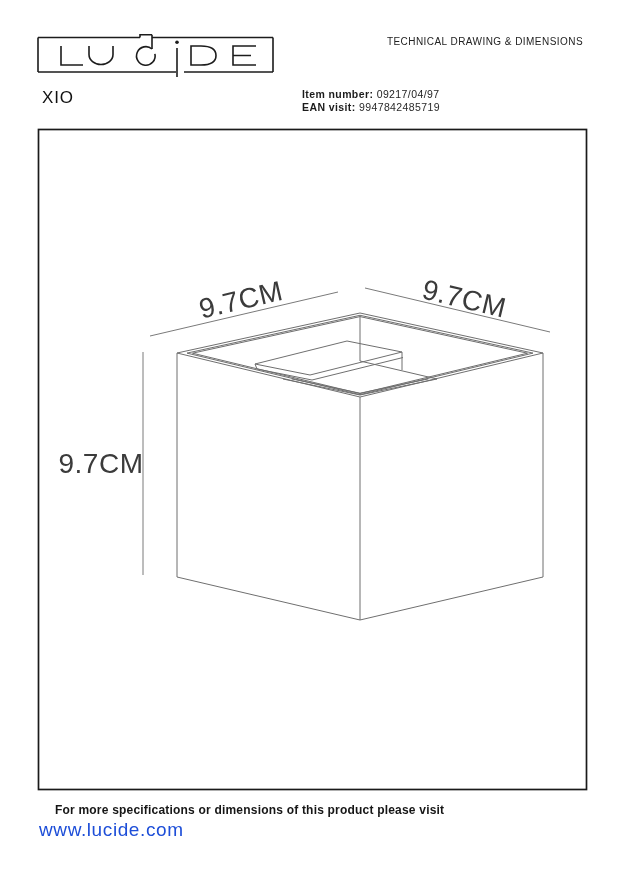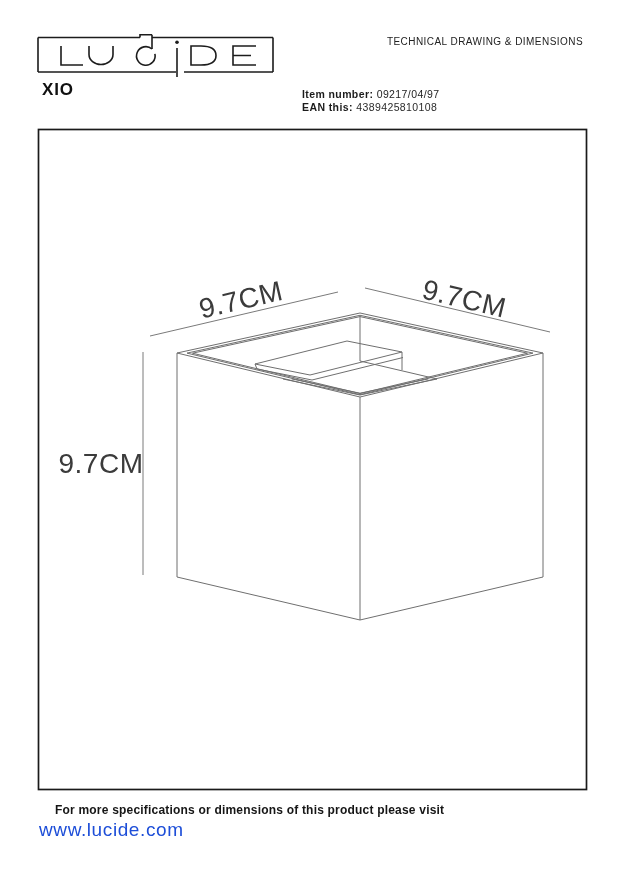--- a/index.html
+++ b/index.html
@@ -15,22 +15,22 @@
   .sr-only{
     position:absolute;width:1px;height:1px;overflow:hidden;
     clip:rect(0 0 0 0);white-space:nowrap;
   }
   #doc-type{
     top:36px;right:37px;
     font-size:10px;letter-spacing:0.45px;color:#222;
     text-align:right;
   }
   #product-name{
-    top:80px;left:42px;
-    font-size:17px;font-weight:bold;letter-spacing:0.8px;color:#111;
+    top:88px;left:42px;
+    font-size:17px;font-weight:normal;letter-spacing:0.8px;color:#111;
   }
   #meta-block{
     top:88px;left:302px;
     font-size:10.5px;line-height:12.5px;letter-spacing:0.4px;
   }
   #meta-block .lbl{font-weight:bold;}
   #meta-block .val-bold{font-weight:normal;}
   #meta-block .val{font-weight:normal;color:#2a2a2a;}
   #footer-note{
     top:803px;left:39px;
@@ -71,22 +71,22 @@
 <div class="abs" id="doc-type">TECHNICAL DRAWING &amp; DIMENSIONS</div>
 
 <div class="abs" id="product-name">XIO</div>
 
 <div class="abs" id="meta-block">
   <div>
     <span class="lbl">Item number:</span>
     <span class="val-bold">09217/04/97</span>
   </div>
   <div>
-    <span class="lbl">EAN this:</span>
-    <span class="val">4389425810108</span>
+    <span class="lbl">EAN visit:</span>
+    <span class="val">9947842485719</span>
   </div>
 </div>
 
 <svg class="abs" style="left:0;top:0;" width="620" height="877" viewBox="0 0 620 877">
 
   <rect x="38.5" y="129.5" width="548" height="660" fill="none" stroke="#1a1a1a" stroke-width="1.7"></rect>
 
   <g stroke="#6f6f6f" stroke-width="1" fill="none" stroke-linejoin="round">
 
     <path d="M177,353 L360,313 L543,353 L360,397 Z"></path>

